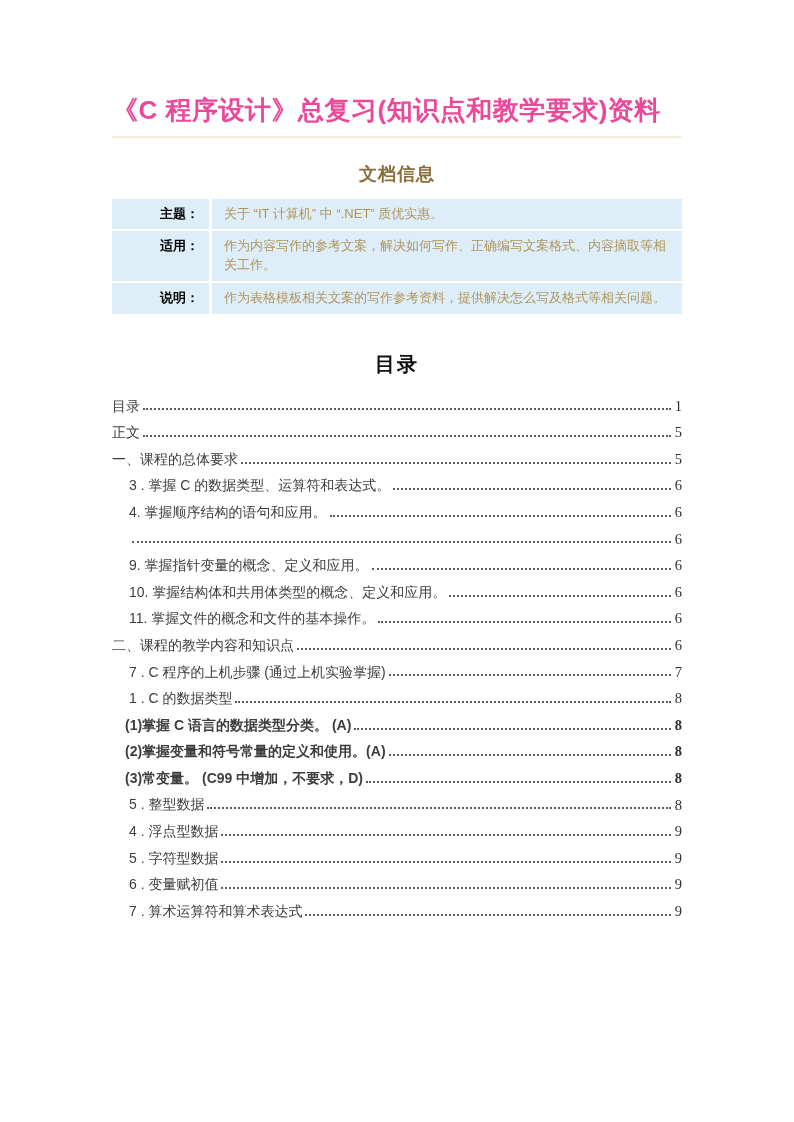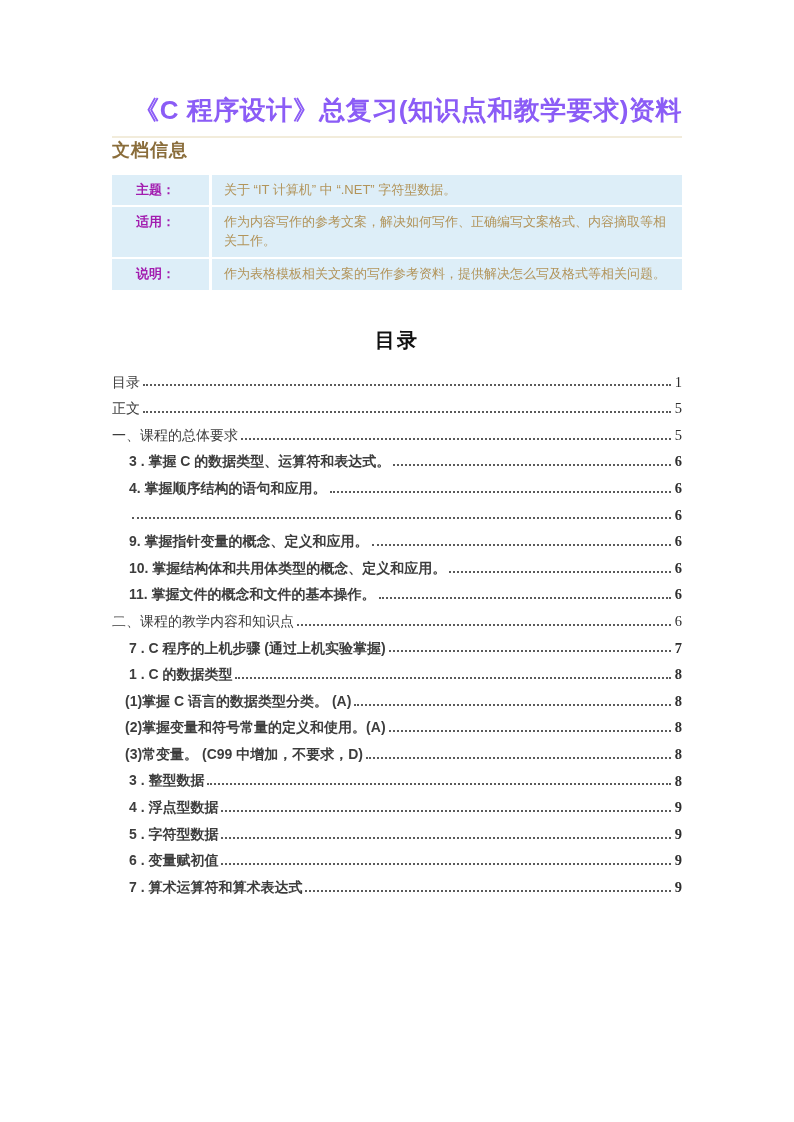--- a/index.html
+++ b/index.html
@@ -14,54 +14,55 @@
   .page {
     width: 794px;
     height: 1122px;
     padding: 94px 112px 0 112px;
     background: #ffffff;
   }
   
   .doc-title {
     font-size: 26px;
     font-weight: bold;
-    color: #8b5cf6;
-    text-align: right;
+    color: #ec4899;
+    text-align: left;
     letter-spacing: 0.5px;
     line-height: 1.25;
     padding-bottom: 9px;
     border-bottom: 2px solid #f2ecdb;
   }
   
   .info-heading {
-    text-align: left;
+    margin-top: 24px;
+    text-align: center;
     font-size: 18px;
     font-weight: bold;
     color: #8a6d3b;
     letter-spacing: 1px;
   }
   
   .info-table {
     margin-top: 13px;
     width: 570px;
     font-size: 13px;
   }
   .info-row {
     display: flex;
     background: #ddeef8;
     border-bottom: 2px solid #ffffff;
   }
   .info-row.alt { background: #ecf6fc; }
   .info-label {
     width: 100px;
     flex: 0 0 100px;
-    text-align: center;
+    text-align: right;
     padding: 6px 10px 6px 0;
     font-weight: bold;
-    color: #a21caf;
+    color: #000000;
     border-right: 3px solid #ffffff;
     line-height: 1.45;
   }
   .info-value {
     flex: 1;
     padding: 6px 10px 6px 12px;
     color: #b2945a;
     line-height: 1.45;
   }
   
@@ -94,36 +95,36 @@
     min-width: 12px;
   }
   .toc-entry .pg {
     font-family: "Liberation Serif", "DejaVu Serif", serif;
     font-size: 14.5px;
     color: #2e2e2e;
     line-height: 1.3;
     flex: 0 0 auto;
   }
   .lvl0 { padding-left: 0; }
-  .lvl1 { padding-left: 17px; font-weight: bold; }
+  .lvl1 { padding-left: 17px; }
   .lvl2 { padding-left: 13px; font-weight: bold; }
 </style>
 </head>
 <body>
 
 <div class="page">
 
   <h1 class="doc-title">《C 程序设计》总复习(知识点和教学要求)资料</h1>
 
   <h2 class="info-heading">文档信息</h2>
 
   <div class="info-table" id="info-table">
       <div class="info-row">
         <div class="info-label">主题：</div>
-        <div class="info-value">关于 “IT 计算机” 中 “.NET” 字符型数据。</div>
+        <div class="info-value">关于 “IT 计算机” 中 “.NET” 质优实惠。</div>
       </div>
       <div class="info-row">
         <div class="info-label">适用：</div>
         <div class="info-value">作为内容写作的参考文案，解决如何写作、正确编写文案格式、内容摘取等相关工作。</div>
       </div>
       <div class="info-row">
         <div class="info-label">说明：</div>
         <div class="info-value">作为表格模板相关文案的写作参考资料，提供解决怎么写及格式等相关问题。</div>
       </div>
     </div>
@@ -199,21 +200,21 @@
         <span class="t">(2)掌握变量和符号常量的定义和使用。(A)</span>
         <span class="leader"></span>
         <span class="pg">8</span>
       </div>
       <div class="toc-entry lvl2">
         <span class="t">(3)常变量。 (C99 中增加，不要求，D)</span>
         <span class="leader"></span>
         <span class="pg">8</span>
       </div>
       <div class="toc-entry lvl1">
-        <span class="t">3 . 整型数据</span>
+        <span class="t">5 . 整型数据</span>
         <span class="leader"></span>
         <span class="pg">8</span>
       </div>
       <div class="toc-entry lvl1">
         <span class="t">4 . 浮点型数据</span>
         <span class="leader"></span>
         <span class="pg">9</span>
       </div>
       <div class="toc-entry lvl1">
         <span class="t">5 . 字符型数据</span>

